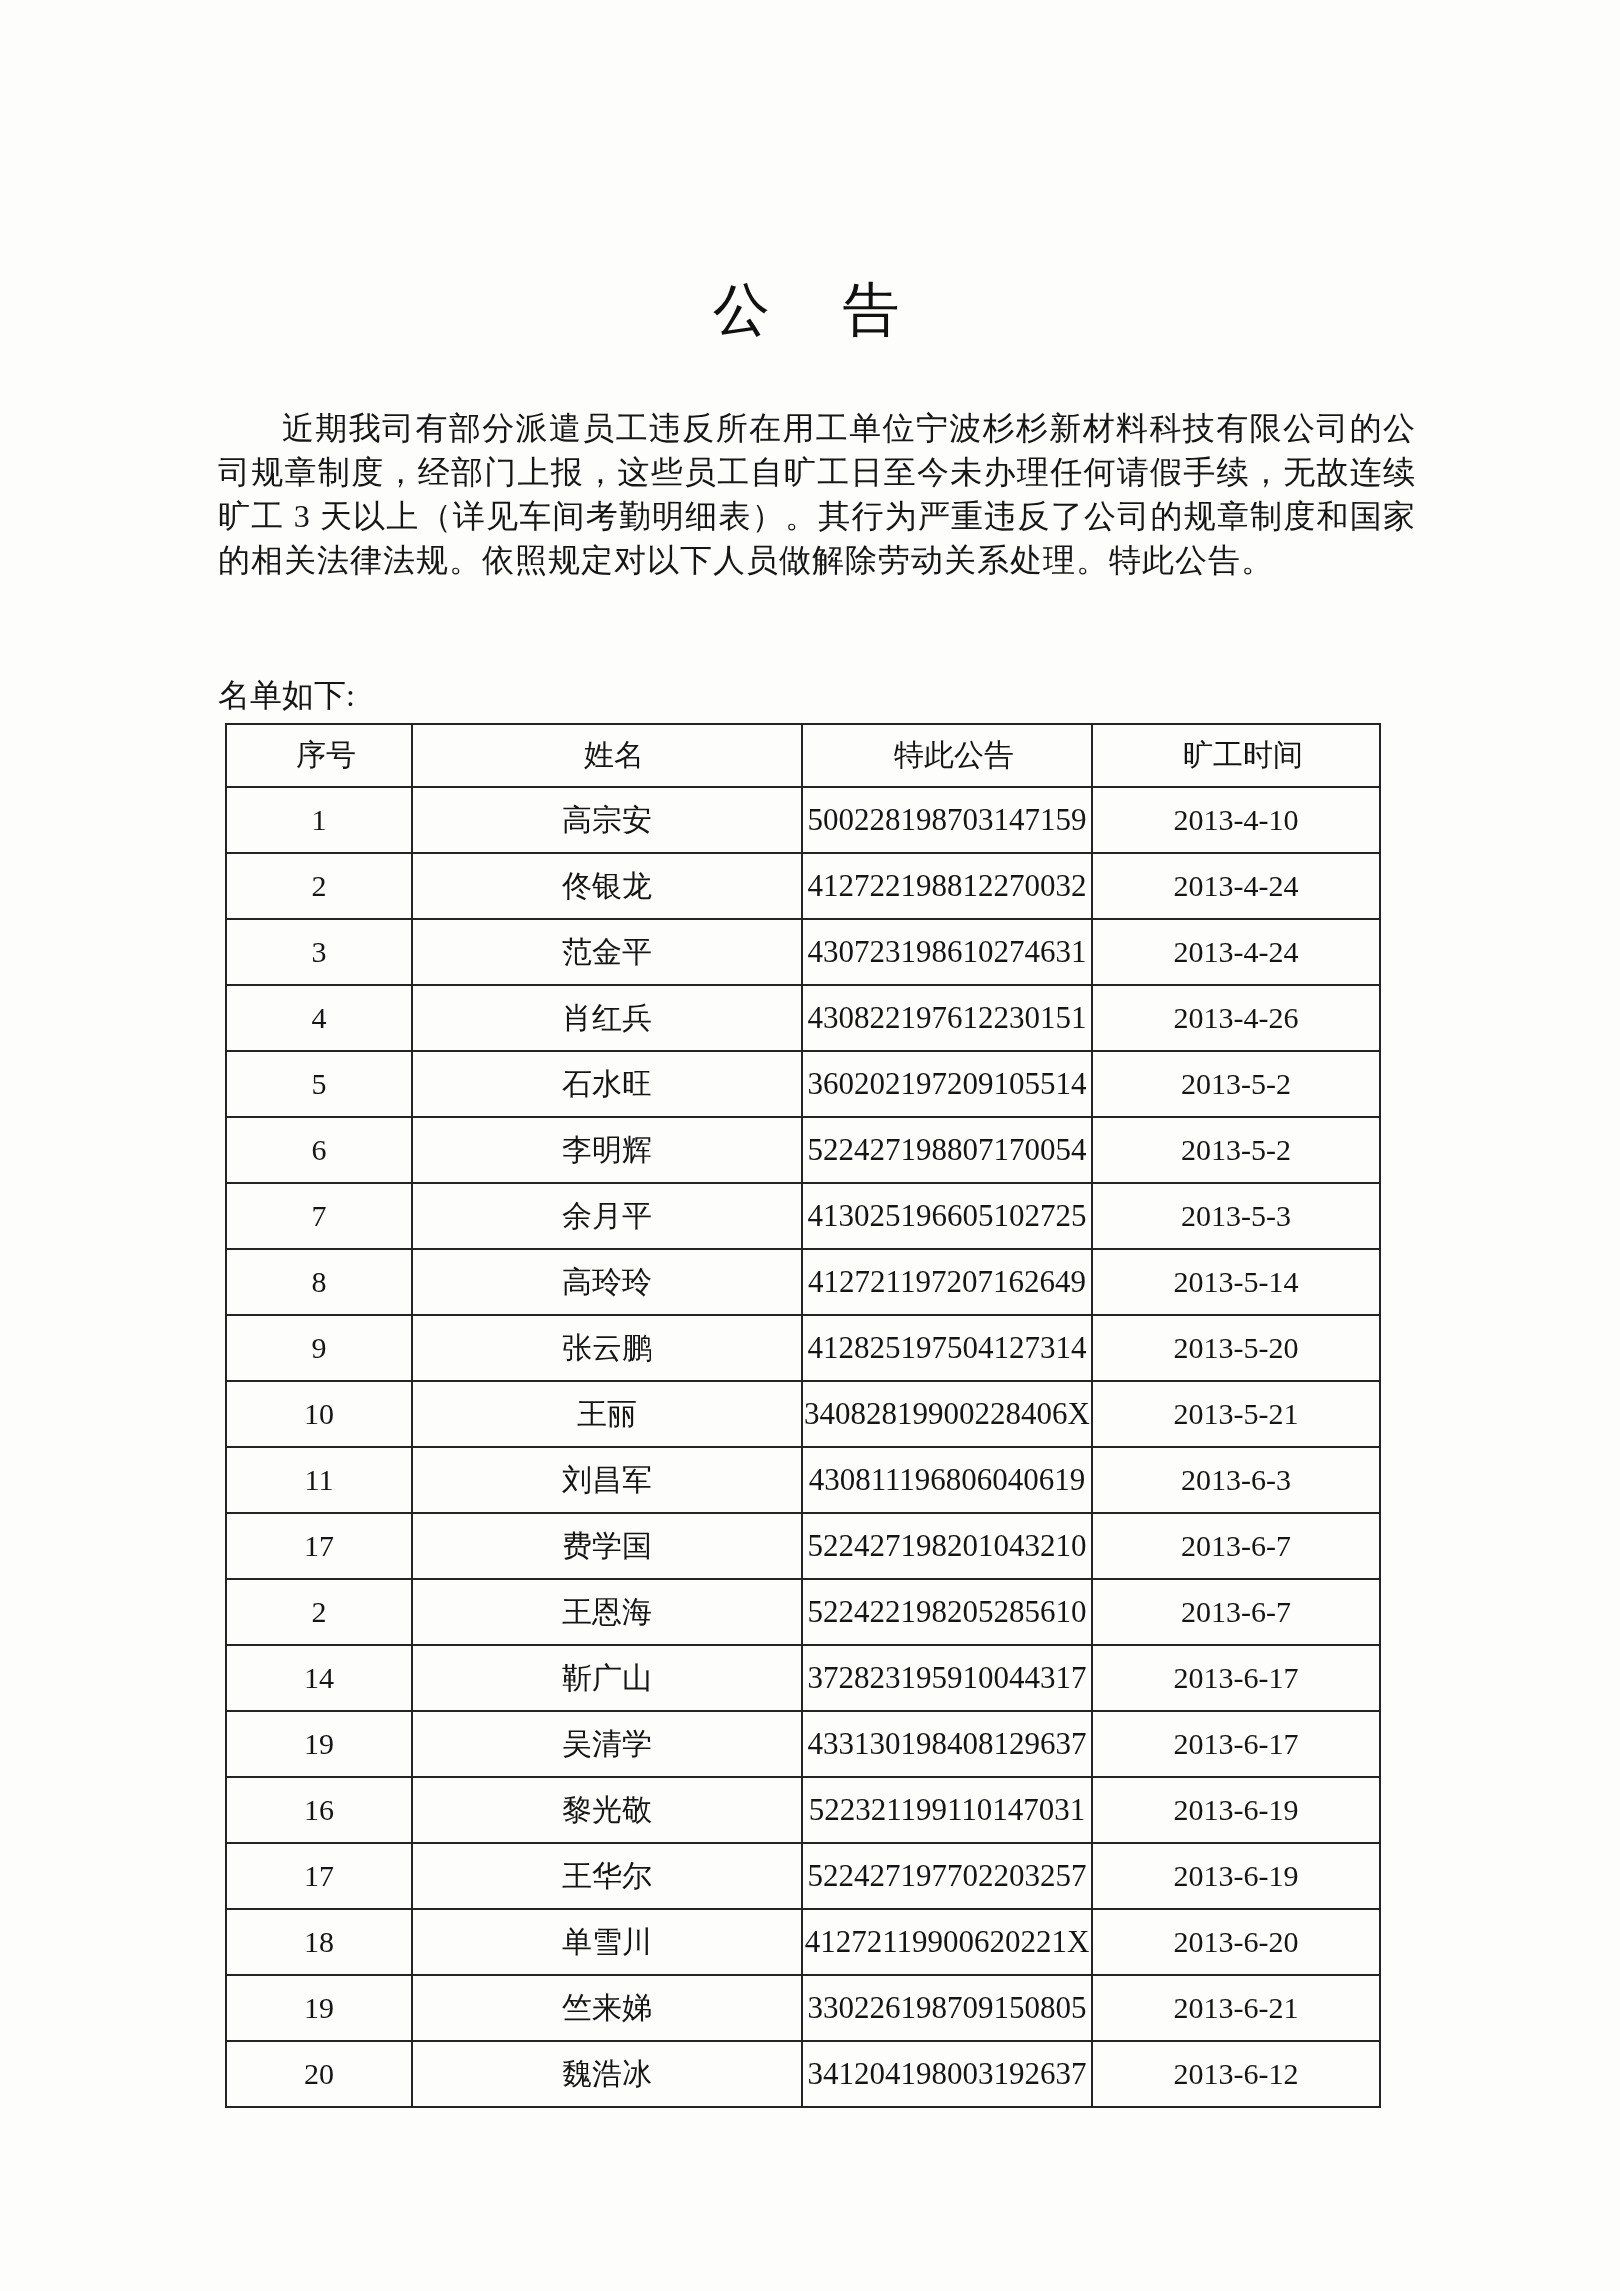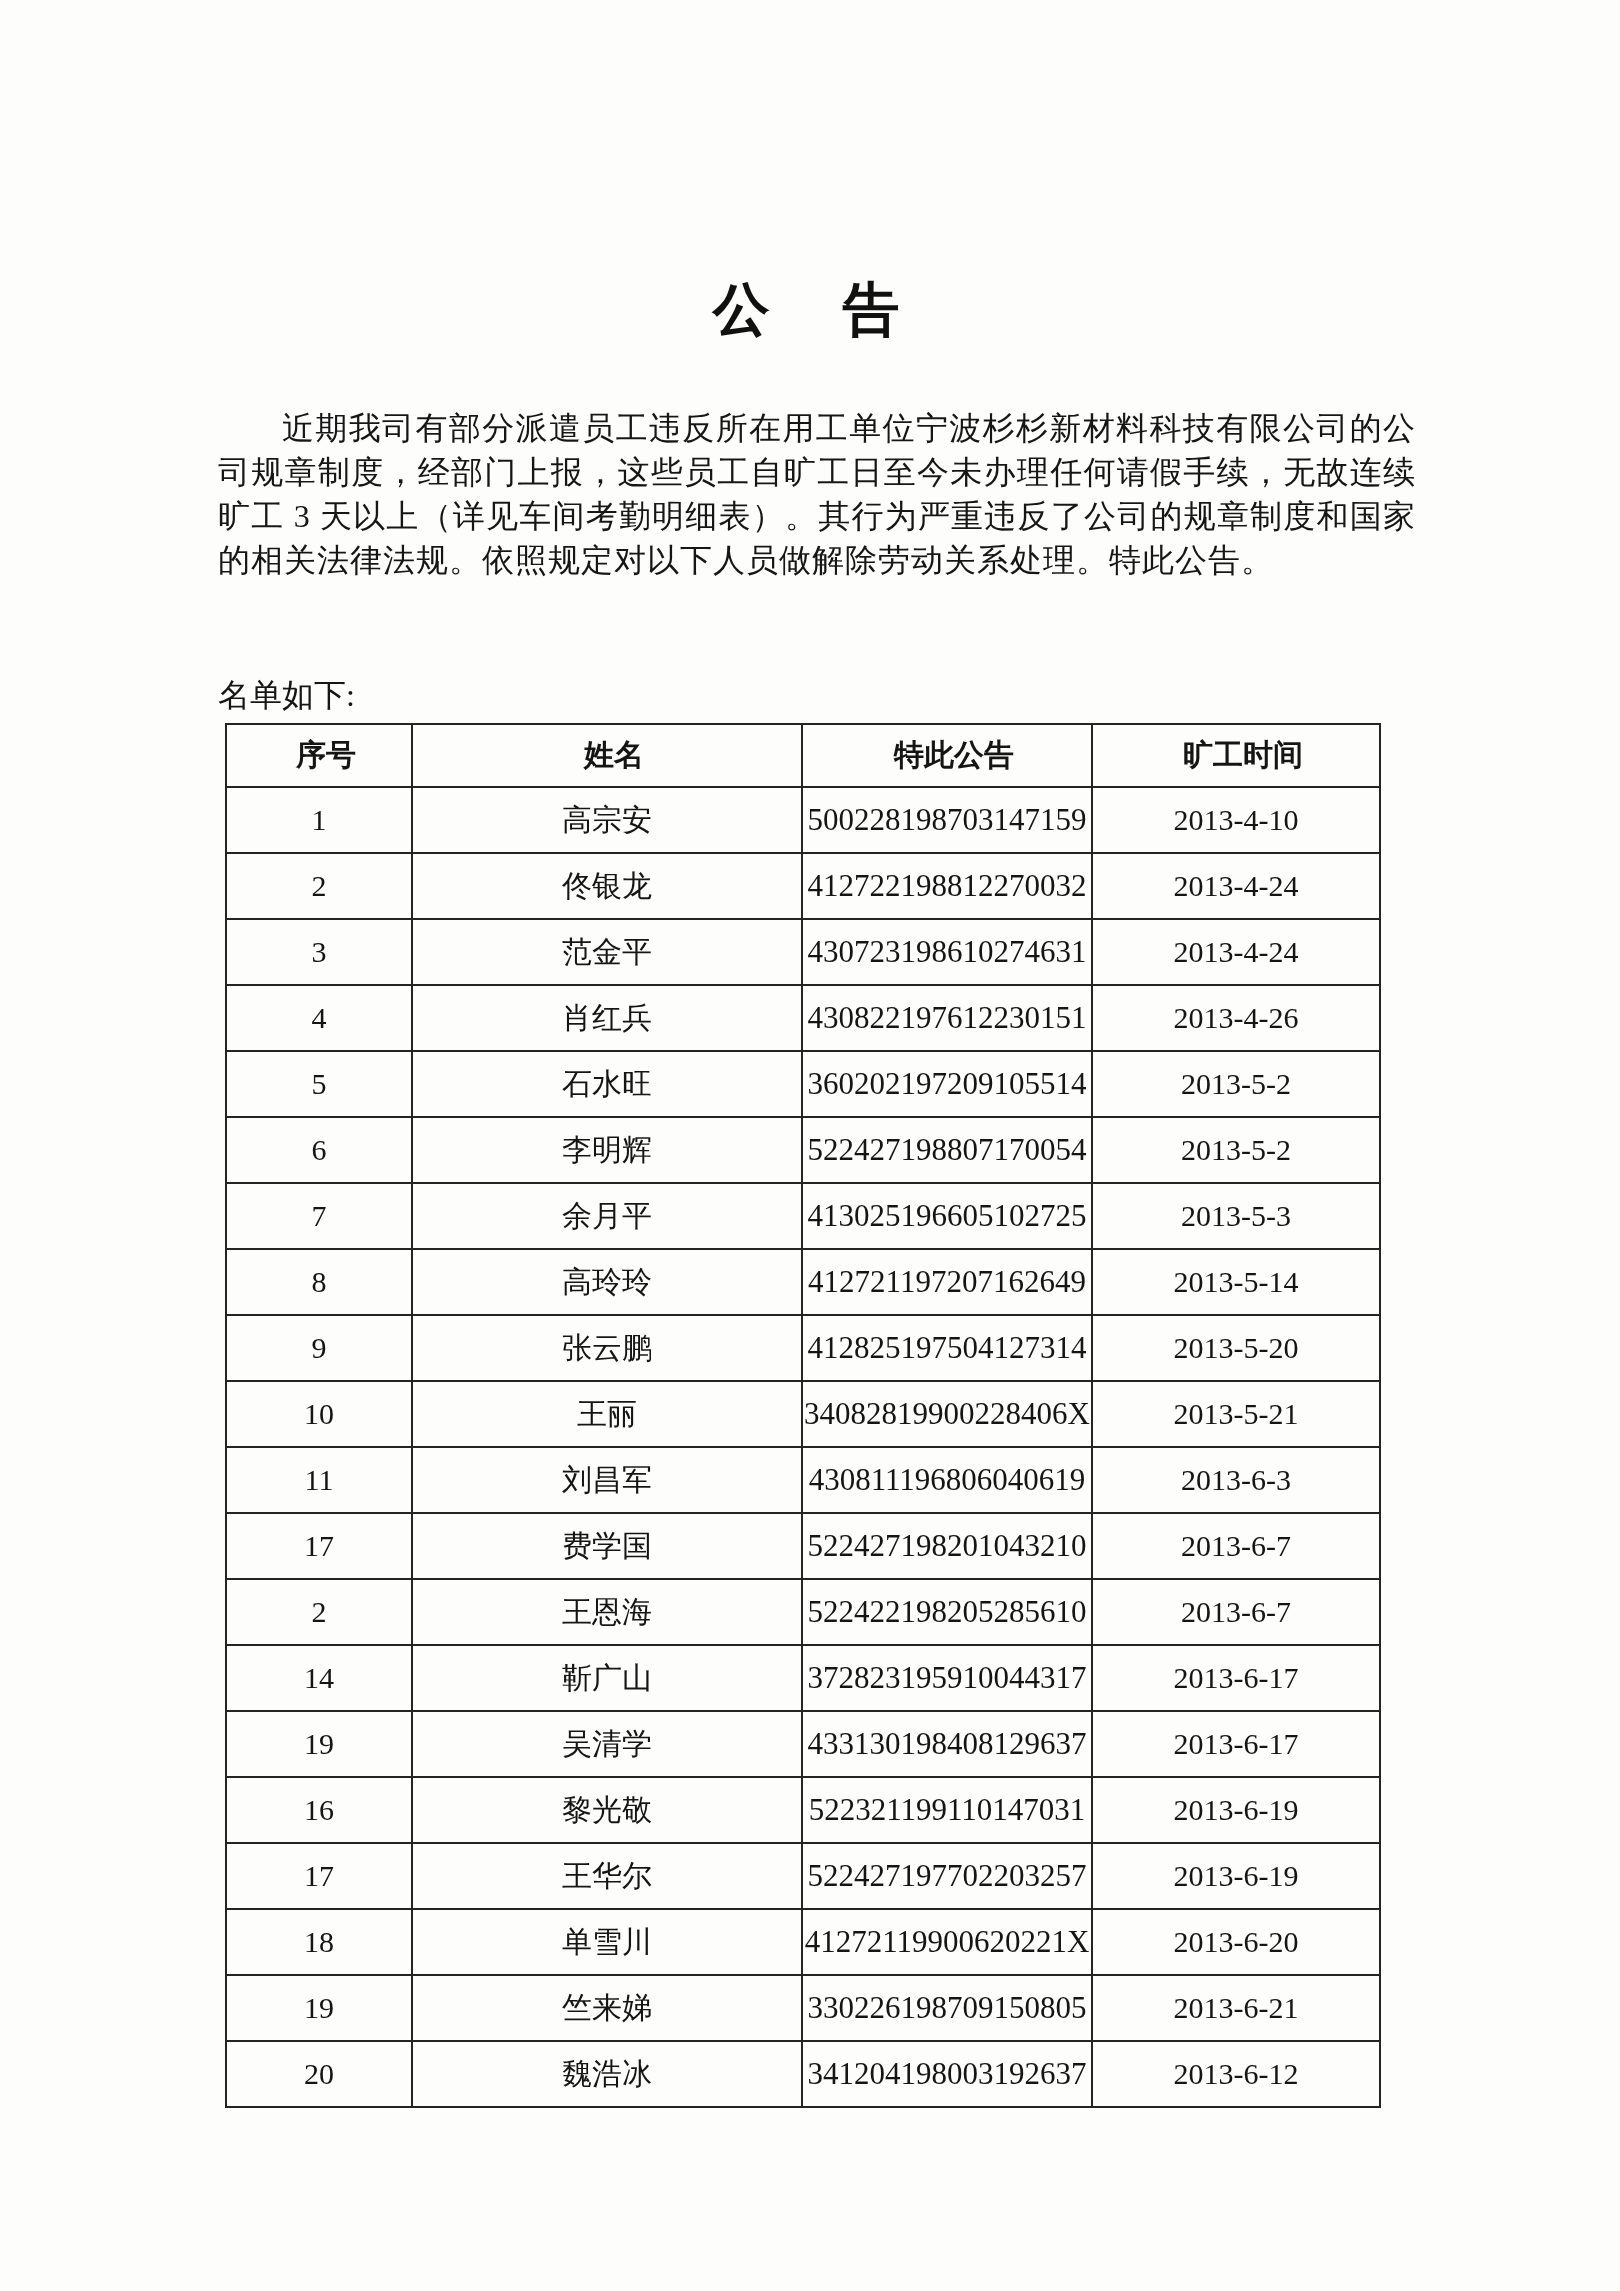--- a/index.html
+++ b/index.html
@@ -18,21 +18,21 @@
     overflow: hidden;
   }
   .title {
     position: absolute;
     top: 272px;
     left: 0;
     width: 100%;
     margin: 0;
     text-align: center;
     font-size: 57px;
-    font-weight: bold;
+    font-weight: normal;
     letter-spacing: 7.8px;
     color: #111;
   }
   .para {
     position: absolute;
     top: 406px;
     left: 218px;
     width: 1198px;
     margin: 0;
     font-size: 32px;
@@ -66,21 +66,21 @@
     border: 2px solid #242424;
     text-align: center;
     vertical-align: middle;
     padding: 0;
     overflow: hidden;
     white-space: nowrap;
   }
   table.roster th {
     height: 61px;
     font-size: 30px;
-    font-weight: bold;
+    font-weight: normal;
     color: #151515;
     padding-left: 14px;
   }
   table.roster td {
     height: 64px;
     font-size: 30px;
     color: #151515;
   }
   table.roster td.id-cell {
     font-size: 31px;

